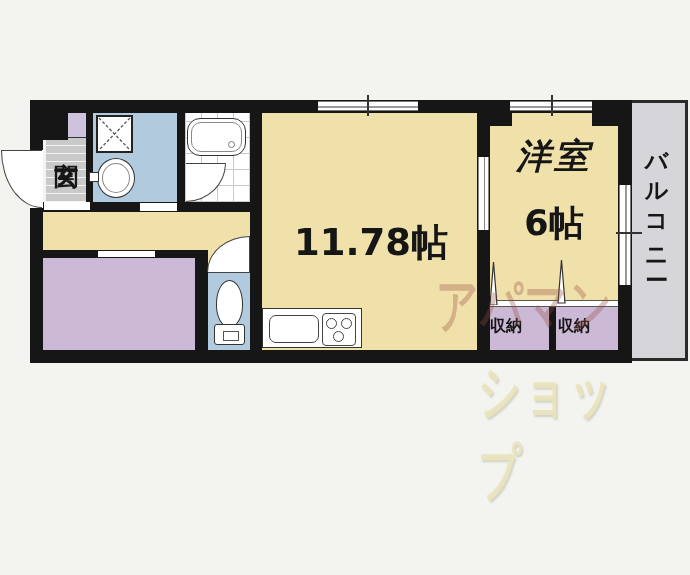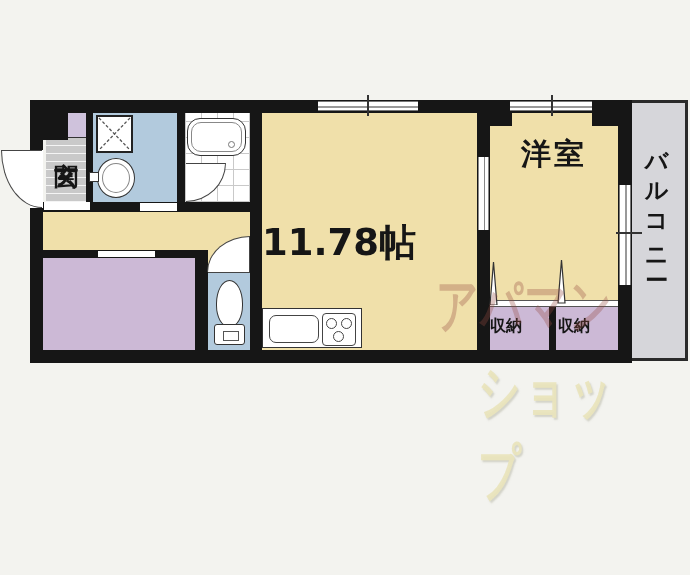--- a/index.html
+++ b/index.html
@@ -90,22 +90,22 @@
   .toilet-tank{left:214px;top:324px;width:31px;height:21px;background:#fff;border:1.5px solid #333;border-radius:3px;}
   .toilet-btn{position:absolute;left:8px;top:6px;width:14px;height:8px;border:1px solid #555;}
   .kitchen-counter{left:262px;top:308px;width:100px;height:40px;background:#fff;border:1.5px solid #333;}
   .sink{position:absolute;left:6px;top:6px;width:48px;height:26px;border:1.5px solid #444;border-radius:7px;background:#fff;}
   .stove{position:absolute;right:5px;top:4px;width:32px;height:31px;border:1.5px solid #444;border-radius:4px;background:#fff;}
   .burner{position:absolute;width:9px;height:9px;border:1.5px solid #444;border-radius:50%;}
   .b1{left:3px;top:4px;} .b2{right:3px;top:4px;} .b3{left:10px;bottom:3px;}
 
   
   .ldk-label{left:262px;top:160px;width:215px;text-align:center;font-size:42px;letter-spacing:12px;text-indent:12px;}
-  .ldk-size{left:262px;top:224px;width:218px;text-align:left;font-size:37px;}
-  .yo-label{left:490px;top:138px;width:128px;text-align:center;font-size:30px;letter-spacing:3px;}
+  .ldk-size{left:262px;top:224px;width:218px;text-align:center;font-size:37px;}
+  .yo-label{left:490px;top:138px;width:128px;text-align:center;font-size:35px;letter-spacing:3px;font-style:italic;}
   .yo-size{left:490px;top:205px;width:128px;text-align:center;font-size:35px;}
   .nando-label{left:43px;top:268px;width:152px;text-align:center;font-size:30px;letter-spacing:4px;}
   .nando-size{left:43px;top:305px;width:152px;text-align:center;font-size:30px;}
   .closet-label{top:318px;font-size:16px;width:59px;text-align:left;}
   .closet1-label{left:490px;} .closet2-label{left:558px;}
   .genkan-label{left:53px;top:144px;font-size:24px;letter-spacing:2px;}
   .balcony-label{left:645px;top:134px;font-size:23px;letter-spacing:7px;}
 
   
   .wm1{left:436px;top:266px;font-size:60px;font-weight:bold;color:rgba(150,75,65,0.32);
@@ -195,20 +195,21 @@
         <div class="burner b3"></div>
     </div>
   </div>
 
   <div class="el arc arc-entry"></div>
   <div class="el arc arc-bath"></div>
   <div class="el arc arc-toilet"></div>
 
   <div class="el lbl ldk-size">11.78帖</div>
   <div class="el lbl yo-label">洋室</div>
+  <div class="el lbl yo-size">6帖</div>
   <div class="el lbl closet-label closet1-label">収納</div>
   <div class="el lbl closet-label closet2-label">収納</div>
   <div class="el lbl vtext genkan-label">玄関</div>
   <div class="el lbl vtext balcony-label">バルコニー</div>
 
   <div class="el wm1">アパマン</div>
   <div class="el wm2">ショップ</div>
 
 </div>
 

